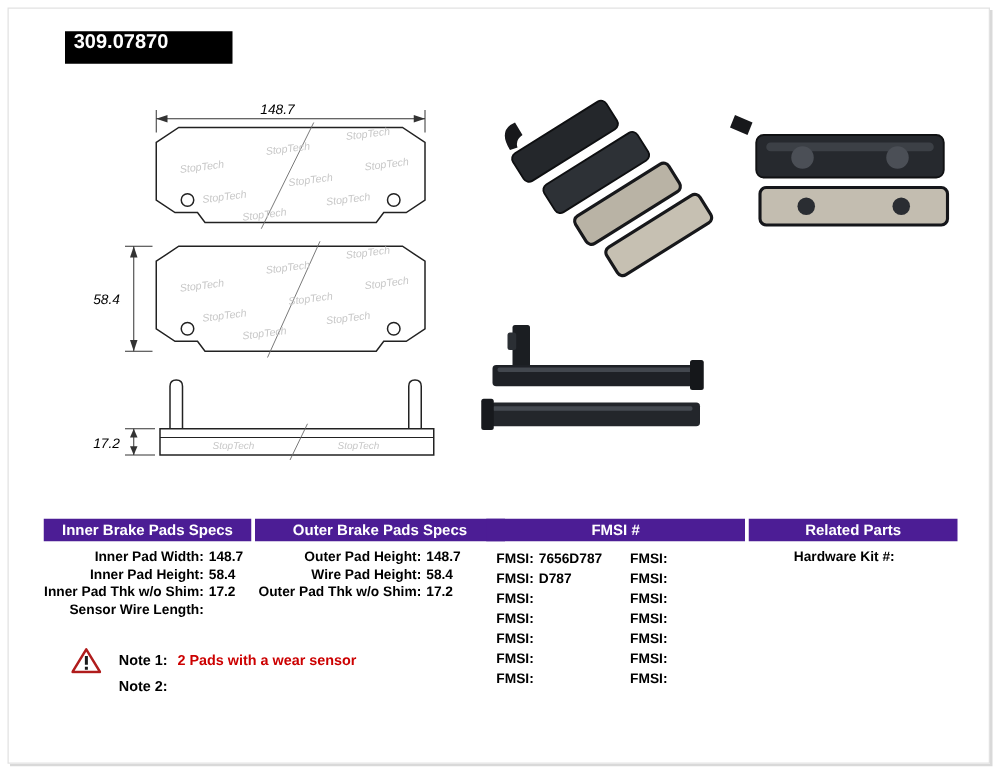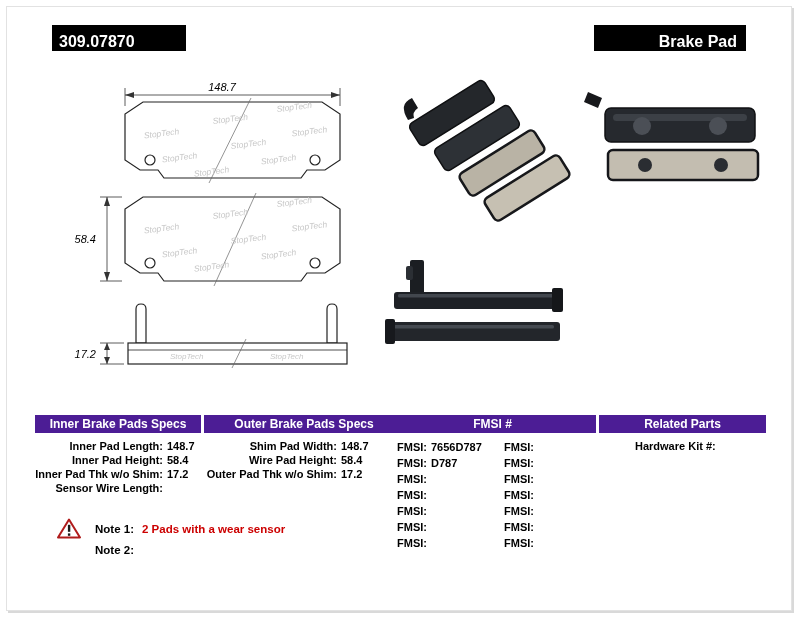--- a/index.html
+++ b/index.html
@@ -1,21 +1,21 @@
 <!DOCTYPE html>
 <html><head>
 <meta charset="utf-8">
 <style>
   * { margin:0; padding:0; box-sizing:border-box; }
   body { background:#ffffff; font-family:"Liberation Sans", sans-serif; }
   .page { position:relative; width:800px; height:619px; background:#fff; overflow:hidden; }
   .frame { position:absolute; left:6px; top:6px; width:786px; height:605px;
            border:1px solid #e2e2e2; box-shadow:2px 2px 0 #d9d9d9; }
   .bar { position:absolute; background:#000; color:#fff; height:26px;
-         display:flex; align-items:flex-end; font-weight:bold; font-size:16px; }
+         display:flex; align-items:flex-start; font-weight:bold; font-size:16px; }
   .part-bar { left:52px; top:25px; width:134px; padding-left:7px; }
   .title-bar { left:594px; top:25px; width:152px; justify-content:flex-end; padding-right:9px; }
   svg.abs { position:absolute; }
   .thead { position:absolute; top:415px; height:18px; background:#4c1d95; color:#fff;
            font-weight:bold; font-size:12px; display:flex; align-items:center; justify-content:center; }
   .spec-col { position:absolute; top:439px; }
   .spec-row { display:flex; font-size:11px; font-weight:bold; line-height:14px; color:#000; }
   .spec-label { text-align:right; white-space:pre; }
   .spec-value { padding-left:4px; white-space:pre; }
   .inner-col .spec-label { width:128px; }
@@ -31,23 +31,20 @@
 </style>
 </head>
 <body>
 
 <div class="page">
   <div class="frame"></div>
 
   <div class="bar part-bar">
     <span>309.07870</span>
   </div>
-  <div class="bar title-bar">
-    <span>Brake Pad</span>
-  </div>
 
   <svg class="abs" style="left:30px;top:62px;width:350px;height:330px;" viewBox="0 0 350 330">
 
     <g stroke="#333" stroke-width="0.8" fill="none">
       <line x1="95" y1="26" x2="95" y2="44"></line>
       <line x1="310" y1="26" x2="310" y2="44"></line>
       <line x1="95" y1="33" x2="310" y2="33"></line>
     </g>
     <polygon points="95,33 104,30 104,36" fill="#333"></polygon>
     <polygon points="310,33 301,30 301,36" fill="#333"></polygon>
@@ -148,40 +145,40 @@
     </g>
   </svg>
 
   <div class="thead" style="left:35px;width:166px;">Inner Brake Pads Specs</div>
   <div class="thead" style="left:204px;width:200px;">Outer Brake Pads Specs</div>
   <div class="thead" style="left:389px;width:207px;">FMSI #</div>
   <div class="thead" style="left:599px;width:167px;">Related Parts</div>
 
   <div class="spec-col inner-col" style="left:35px;width:166px;">
     <div class="spec-row">
-      <span class="spec-label">Inner Pad Length:</span>
+      <span class="spec-label">Inner Pad Width:</span>
       <span class="spec-value">148.7</span>
     </div>
     <div class="spec-row">
       <span class="spec-label">Inner Pad Height:</span>
       <span class="spec-value">58.4</span>
     </div>
     <div class="spec-row">
       <span class="spec-label">Inner Pad Thk w/o Shim:</span>
       <span class="spec-value">17.2</span>
     </div>
     <div class="spec-row">
       <span class="spec-label">Sensor Wire Length:</span>
       <span class="spec-value"></span>
     </div>
   </div>
 
   <div class="spec-col outer-col" style="left:204px;width:177px;">
     <div class="spec-row">
-      <span class="spec-label">Shim Pad Width:</span>
+      <span class="spec-label">Outer Pad Height:</span>
       <span class="spec-value">148.7</span>
     </div>
     <div class="spec-row">
       <span class="spec-label">Wire Pad Height:</span>
       <span class="spec-value">58.4</span>
     </div>
     <div class="spec-row">
       <span class="spec-label">Outer Pad Thk w/o Shim:</span>
       <span class="spec-value">17.2</span>
     </div>

